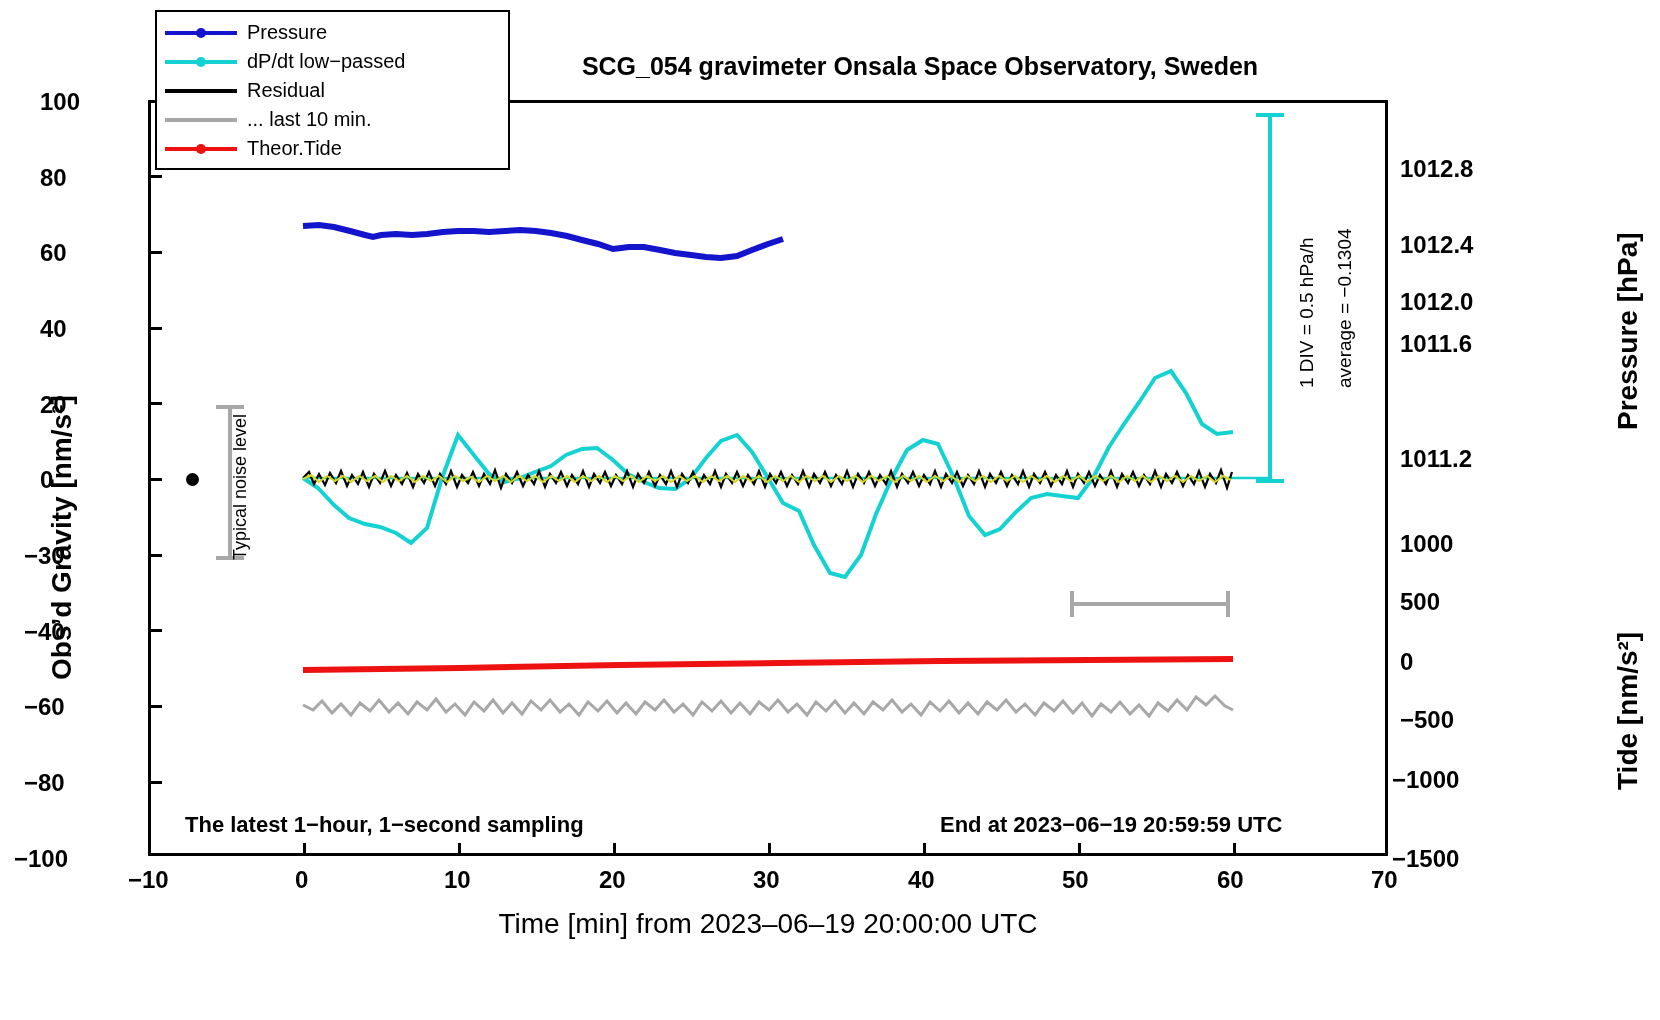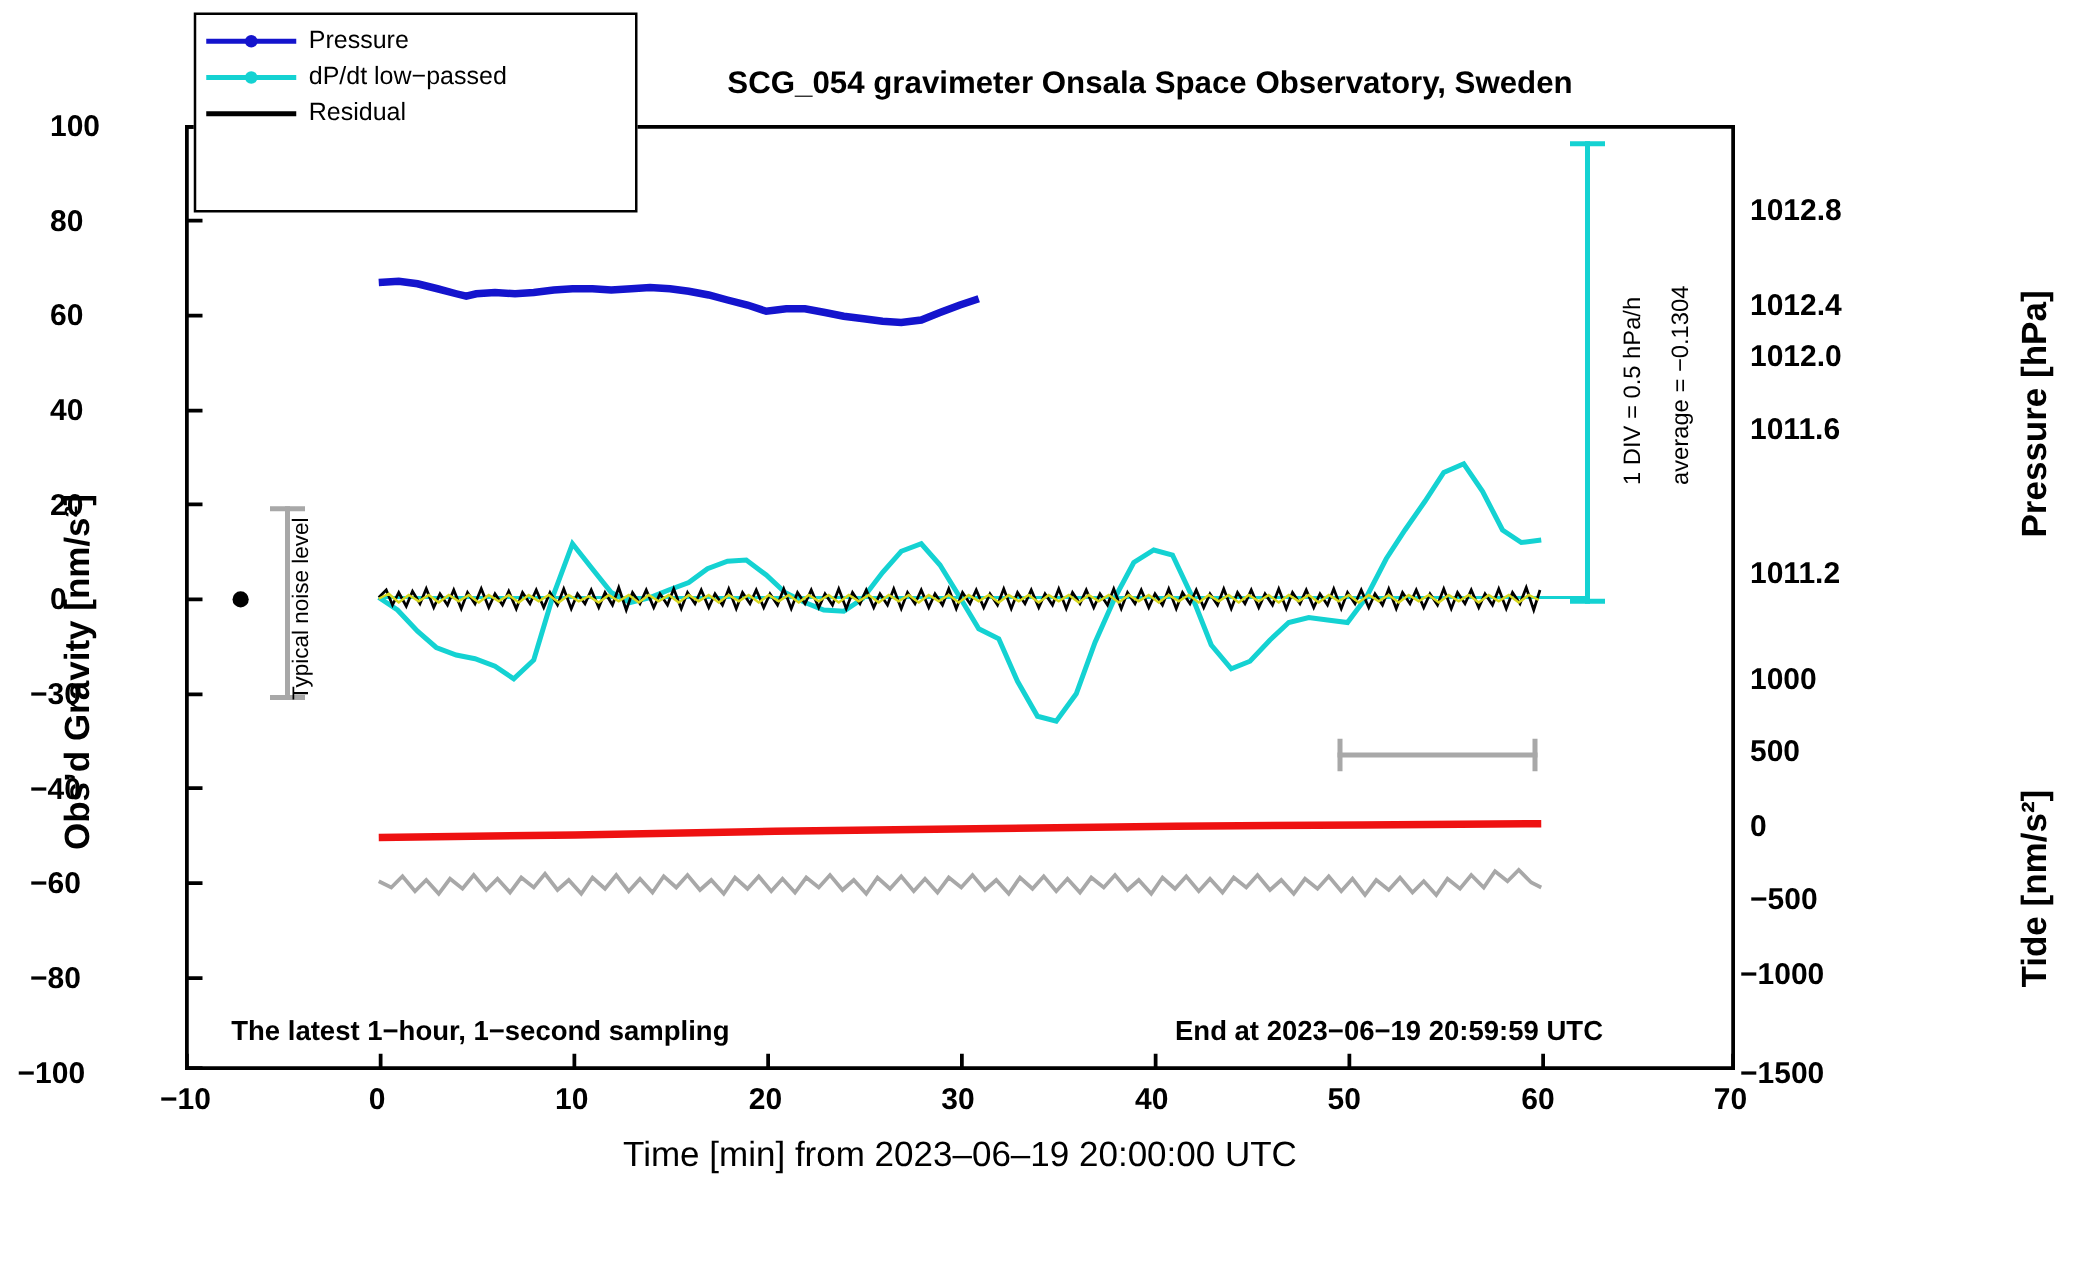--- a/index.html
+++ b/index.html
@@ -85,21 +85,21 @@
   <div class="tick" style="left:148px;top:402px;width:14px;height:3px;"></div>
   <div class="tick" style="left:148px;top:478px;width:14px;height:3px;"></div>
   <div class="tick" style="left:148px;top:554px;width:14px;height:3px;"></div>
   <div class="tick" style="left:148px;top:629px;width:14px;height:3px;"></div>
   <div class="tick" style="left:148px;top:705px;width:14px;height:3px;"></div>
   <div class="tick" style="left:148px;top:781px;width:14px;height:3px;"></div>
   <div class="tick" style="left:148px;top:853px;width:14px;height:3px;"></div>
 
   <div class="tick-lab" style="left:1400px;top:155px;">1012.8</div>
   <div class="tick-lab" style="left:1400px;top:231px;">1012.4</div>
-  <div class="tick-lab" style="left:1400px;top:272px;">1012.0</div>
+  <div class="tick-lab" style="left:1400px;top:288px;">1012.0</div>
   <div class="tick-lab" style="left:1400px;top:330px;">1011.6</div>
   <div class="tick-lab" style="left:1400px;top:405px;margin-top:40px;">1011.2</div>
 
   <div class="tick-lab" style="left:1400px;top:530px;">1000</div>
   <div class="tick-lab" style="left:1400px;top:588px;">500</div>
   <div class="tick-lab" style="left:1400px;top:648px;">0</div>
   <div class="tick-lab" style="left:1400px;top:706px;">−500</div>
   <div class="tick-lab" style="left:1392px;top:766px;">−1000</div>
   <div class="tick-lab" style="left:1392px;top:845px;">−1500</div>
 
@@ -154,20 +154,33 @@
           <b style="background:#14d2d2"></b>
         </span>
       <span class="legend-txt">dP/dt low−passed</span>
     </div>
     <div class="legend-row">
       <span class="legend-key">
           <i style="background:#000000"></i>
         </span>
       <span class="legend-txt">Residual</span>
     </div>
+    <div class="legend-row">
+      <span class="legend-key">
+          <i style="background:#a8a8a8"></i>
+        </span>
+      <span class="legend-txt">... last 10 min.</span>
+    </div>
+    <div class="legend-row">
+      <span class="legend-key">
+          <i style="background:#ee1111"></i>
+          <b style="background:#ee1111"></b>
+        </span>
+      <span class="legend-txt">Theor.Tide</span>
+    </div>
   </div>
 
   <div class="noise-wrap">
     <div class="noise-bar"></div>
     <div class="noise-cap" style="top:5px;"></div>
     <div class="noise-cap" style="top:156px;"></div>
     <div class="noise-dot"></div>
     <div class="noise-txt" style="top:160px;">Typical noise level</div>
   </div>
 

